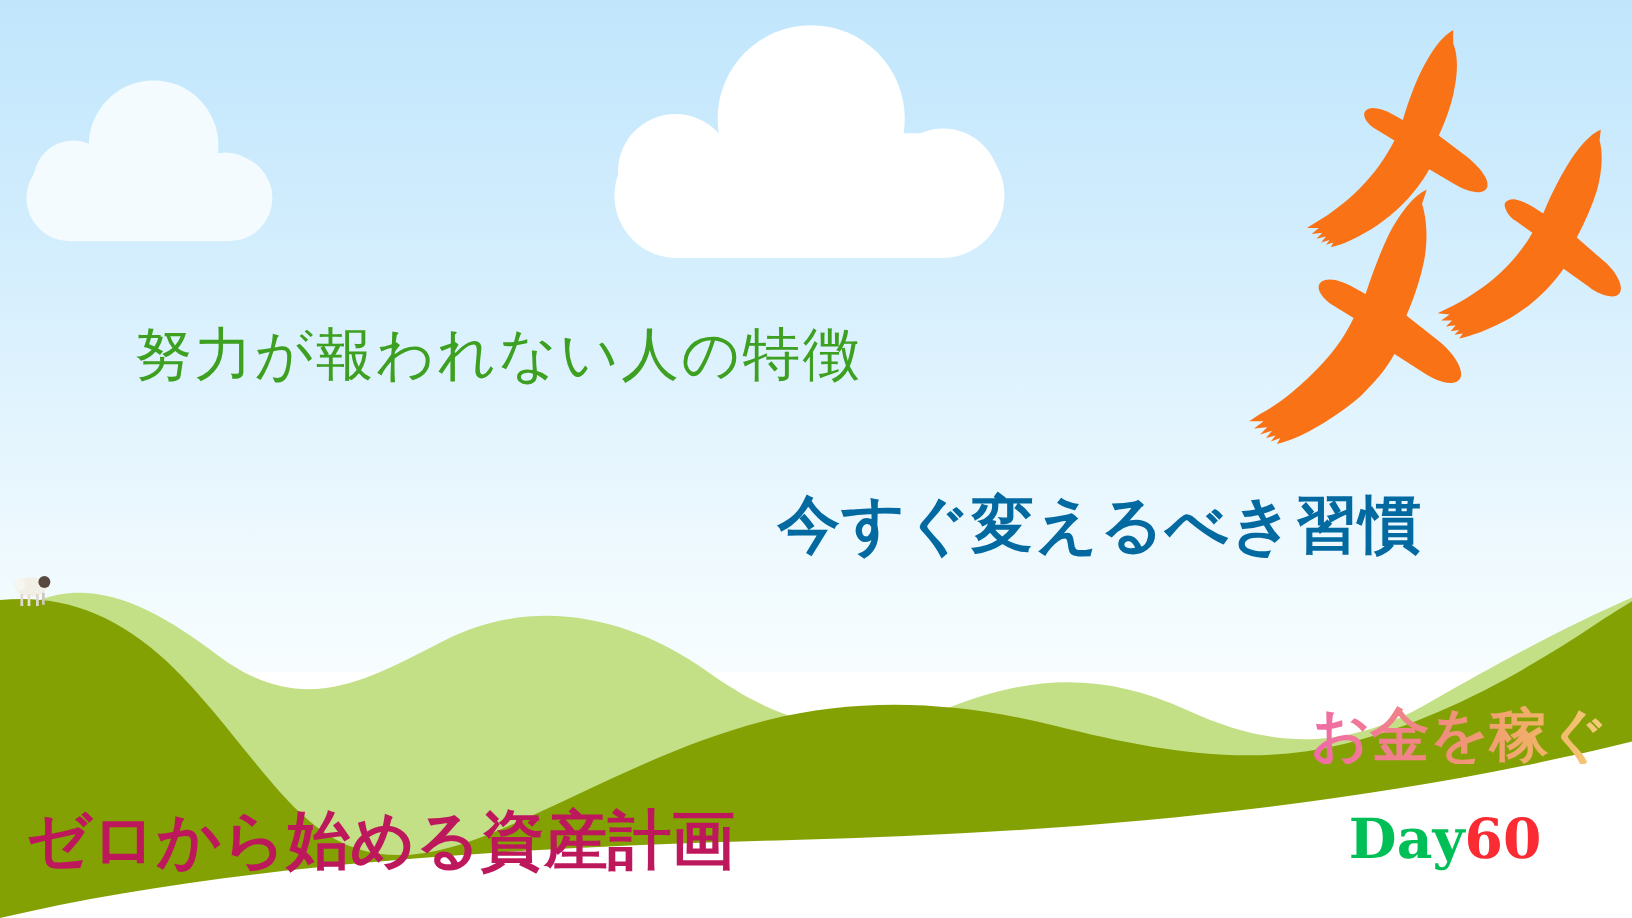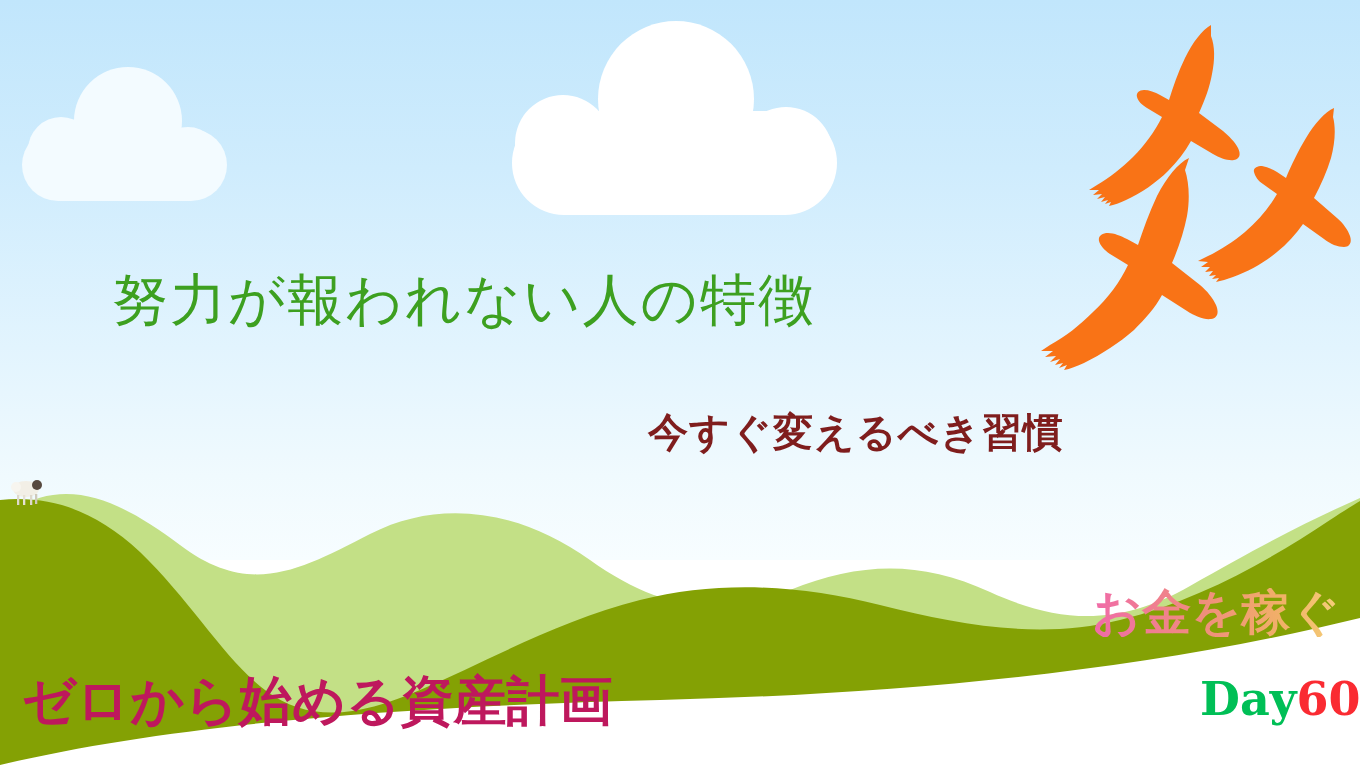--- a/index.html
+++ b/index.html
@@ -64,32 +64,32 @@
   
   #sheep { position:absolute; left:8px; top:477px; width:40px; height:32px; }
   #sheep svg { display:block; width:100%; height:100%; }
 
   
   .txt { position:absolute; white-space:nowrap; line-height:1; }
 
   #headline-1 {
     left:112px; top:272px;
     font-family:"DejaVu Serif", serif;
-    font-size:56px;
+    font-size:48px;
     font-weight:400;
     color:#3da020;
     letter-spacing:2px;
   }
 
   #headline-2 {
     left:648px; top:412px;
     font-family:"DejaVu Serif", serif;
-    font-size:40px;
-    font-weight:700;
-    color:#7f1d1d;
+    font-size:52px;
+    font-weight:700;
+    color:#0369a1;
     letter-spacing:1px;
   }
 
   #tagline-money {
     left:1092px; top:588px;
     font-family:"DejaVu Serif", serif;
     font-size:49px;
     font-weight:700;
     letter-spacing:0px;
     background-image:linear-gradient(to right, #f06aa8 0%, #f08f7c 46%, #f1b267 78%, #f5cf7a 100%);
@@ -102,21 +102,21 @@
   #tagline-plan {
     left:22px; top:674px;
     font-family:"DejaVu Serif", serif;
     font-size:53px;
     font-weight:700;
     color:#be185d;
     letter-spacing:0px;
   }
 
   #day-counter {
-    left:1200px; top:676px;
+    left:1124px; top:676px;
     font-family:"DejaVu Serif", serif;
     font-size:46px;
     font-weight:700;
     letter-spacing:0px;
   }
   #day-counter .day-word { color:#00bf56; }
   #day-counter .day-num  { color:#fa2b32; }
 </style>
 </head>
 <body>

